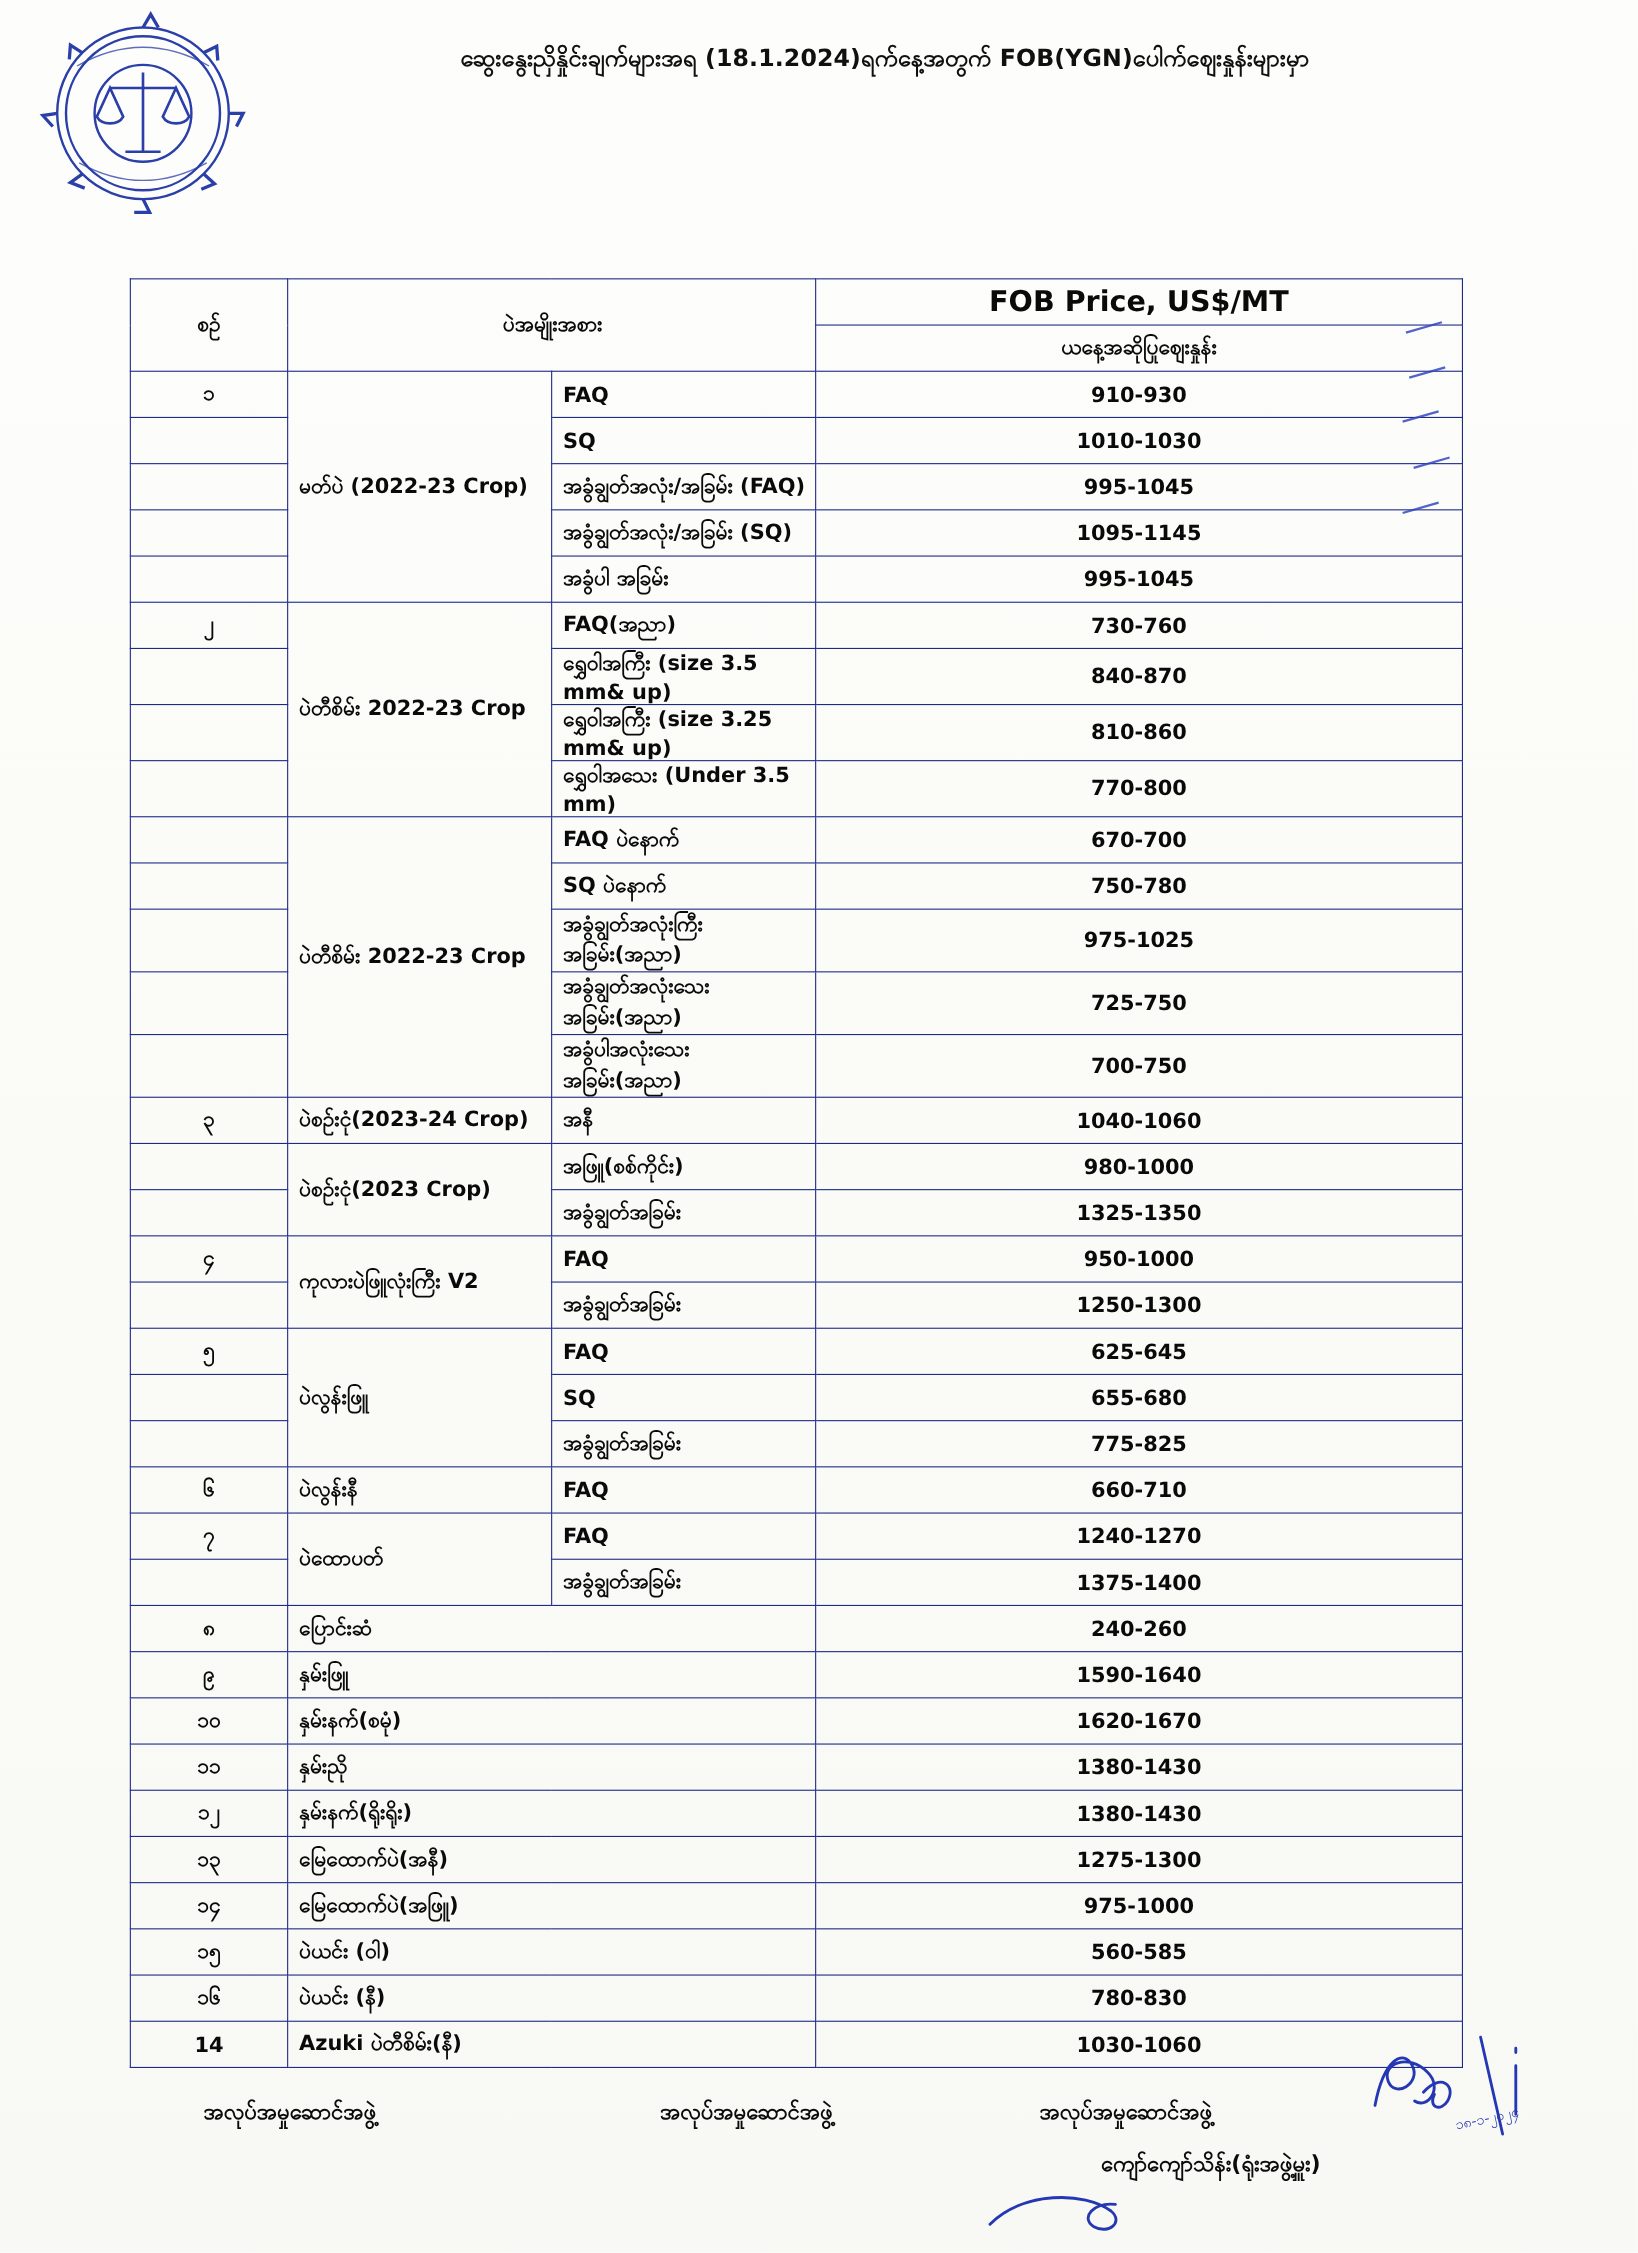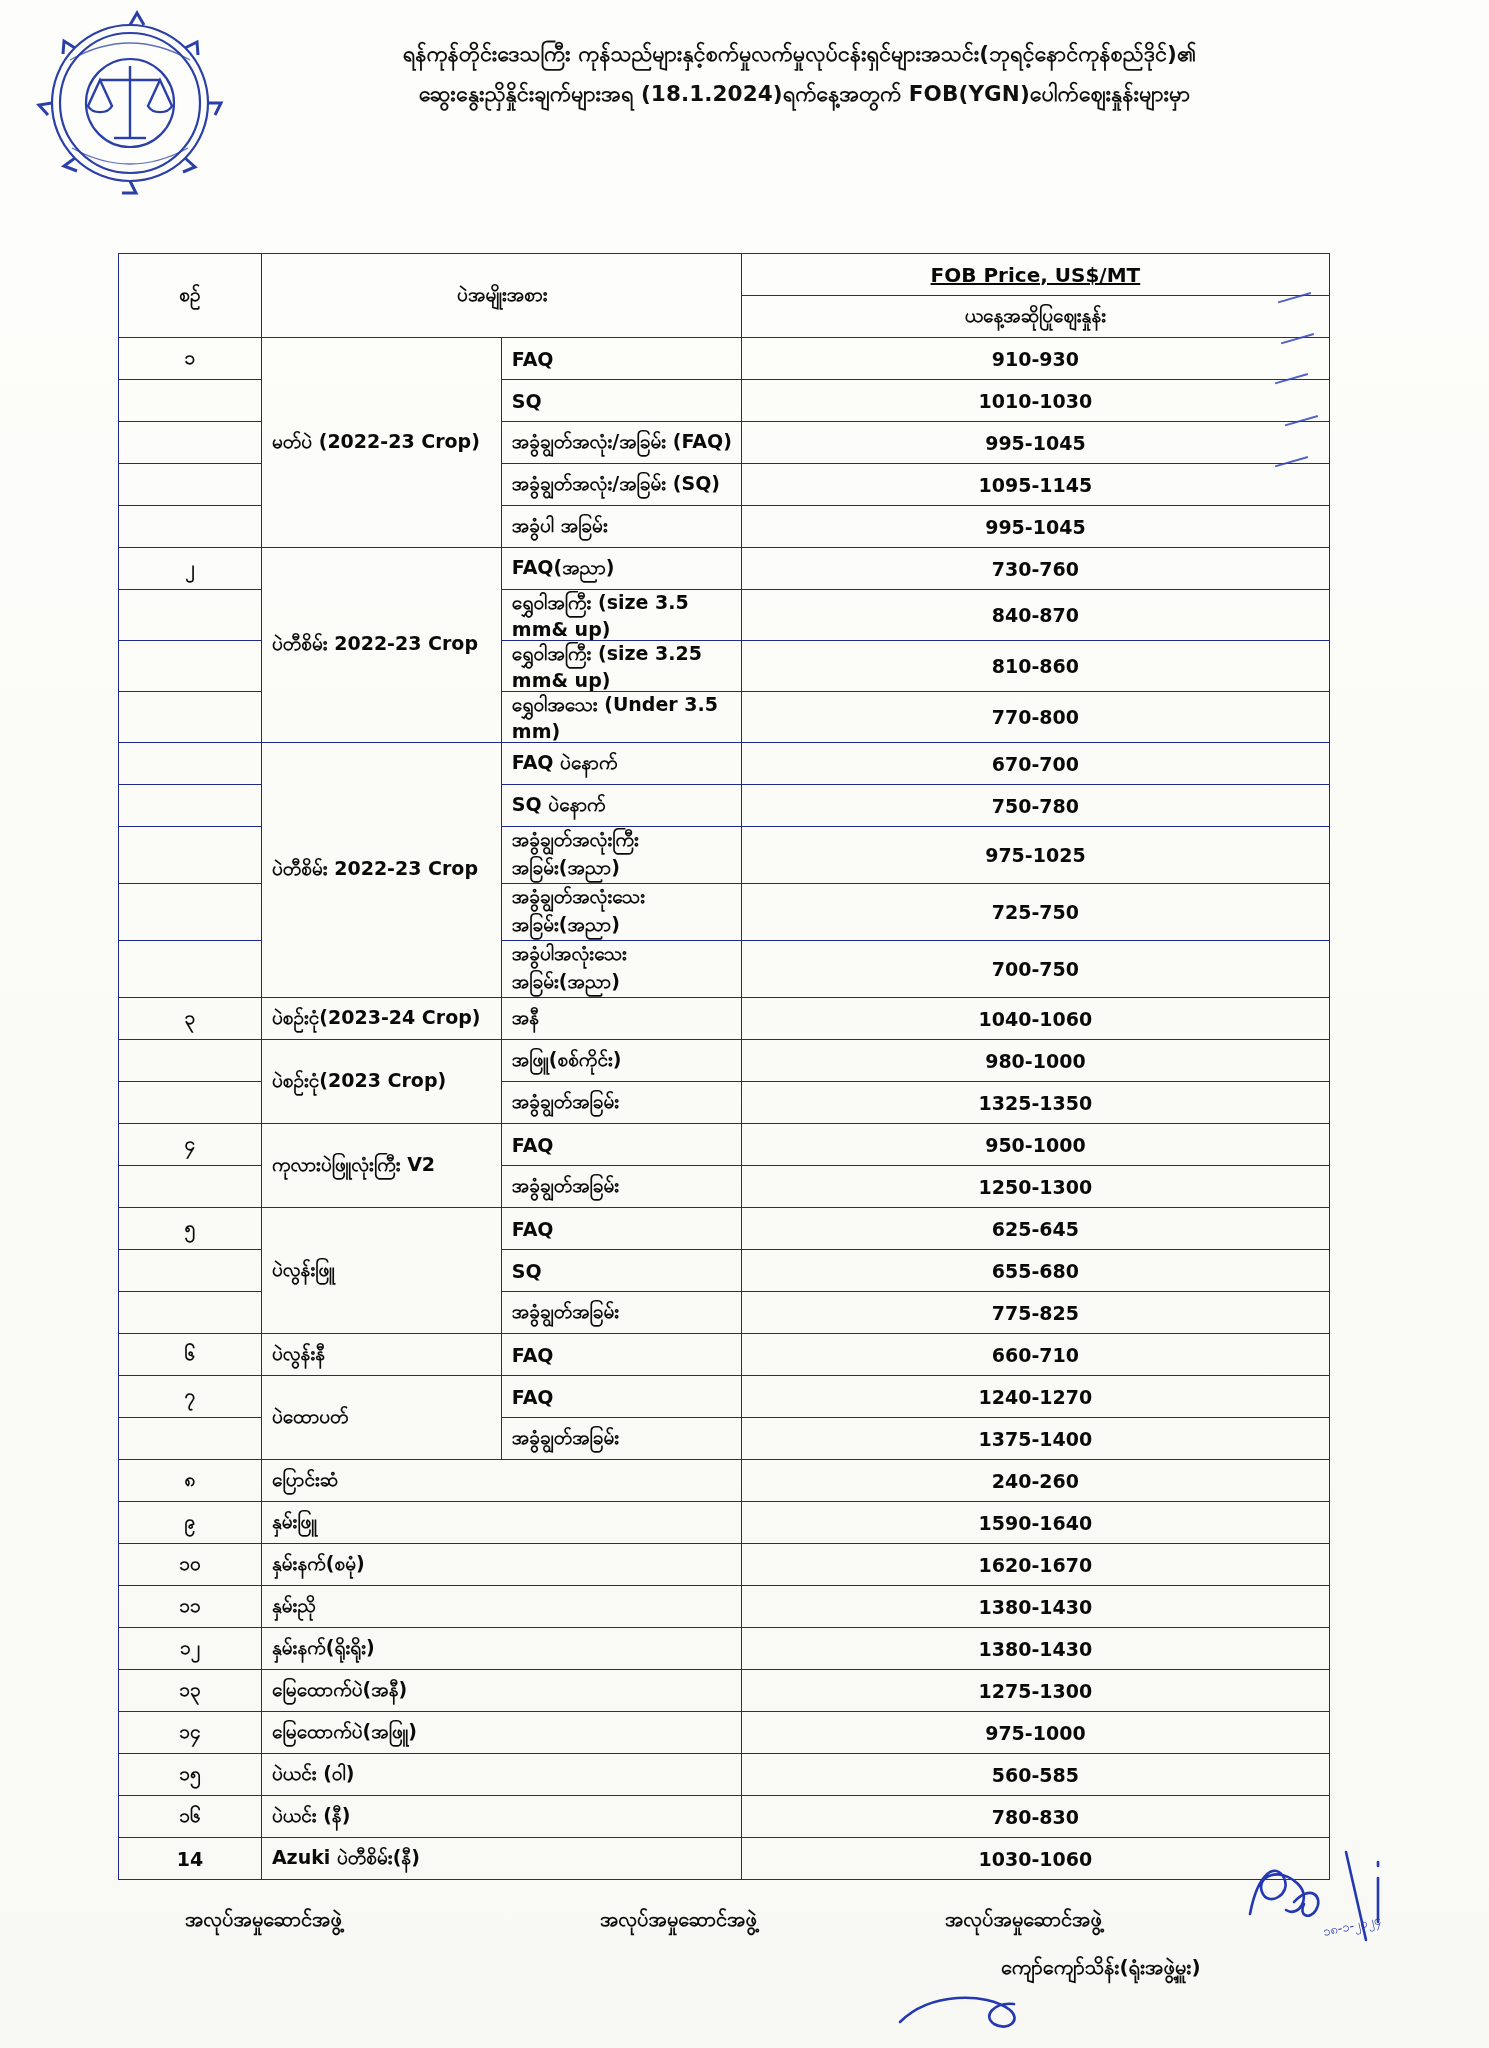--- a/index.html
+++ b/index.html
@@ -77,21 +77,21 @@
   }
   .col-no    { width: 78px;  text-align: center; }
   .col-name  { width: 300px; text-align: left; padding-left: 10px !important; }
   .col-grade { width: 460px; text-align: left; padding-left: 10px !important; }
   .col-price { width: 374px; text-align: center; }
 
   thead th {
     text-align: center;
     font-weight: 700;
   }
-  thead th.hdr-price-top { font-size: 20px; text-decoration: underline; }
+  thead th.hdr-price-top { font-size: 26px; }
   thead th.hdr-price-sub { font-size: 19px; margin-left: 47px; }
 
   .merge-name { vertical-align: middle; }
 
   
   .footer {
     position: absolute;
     left: 0;
     top: 1866px;
     width: 1489px;
@@ -168,21 +168,20 @@
       <text x="100" y="95" text-anchor="middle" opacity="0.001">seal</text>
     </g>
     <g stroke="#2b3fa8" stroke-width="1.3" fill="none" opacity=".75">
       <path d="M40 52 q60 -34 120 0"></path>
       <path d="M42 140 q58 32 116 0"></path>
     </g>
   </svg>
 </div>
 
 <div class="header">
-  <div class="header-line l1">ရန်ကုန်တိုင်းဒေသကြီး ကုန်သည်များနှင့်စက်မှုလက်မှုလုပ်ငန်းရှင်များအသင်း(ဘုရင့်နောင်ကုန်စည်ဒိုင်)၏</div>
   <div class="header-line l2">ဆွေးနွေးညှိနှိုင်းချက်များအရ (18.1.2024)ရက်နေ့အတွက် FOB(YGN)ပေါက်ဈေးနှုန်းများမှာ</div>
 </div>
 
 <div class="table-wrap">
   <table class="price">
     <thead>
       <tr>
         <th class="col-no" rowspan="2">စဉ်</th>
         <th class="col-name" colspan="2" rowspan="2" style="text-align:center;">ပဲအမျိုးအစား</th>
         <th class="col-price hdr-price-top">FOB Price, US$/MT</th>

